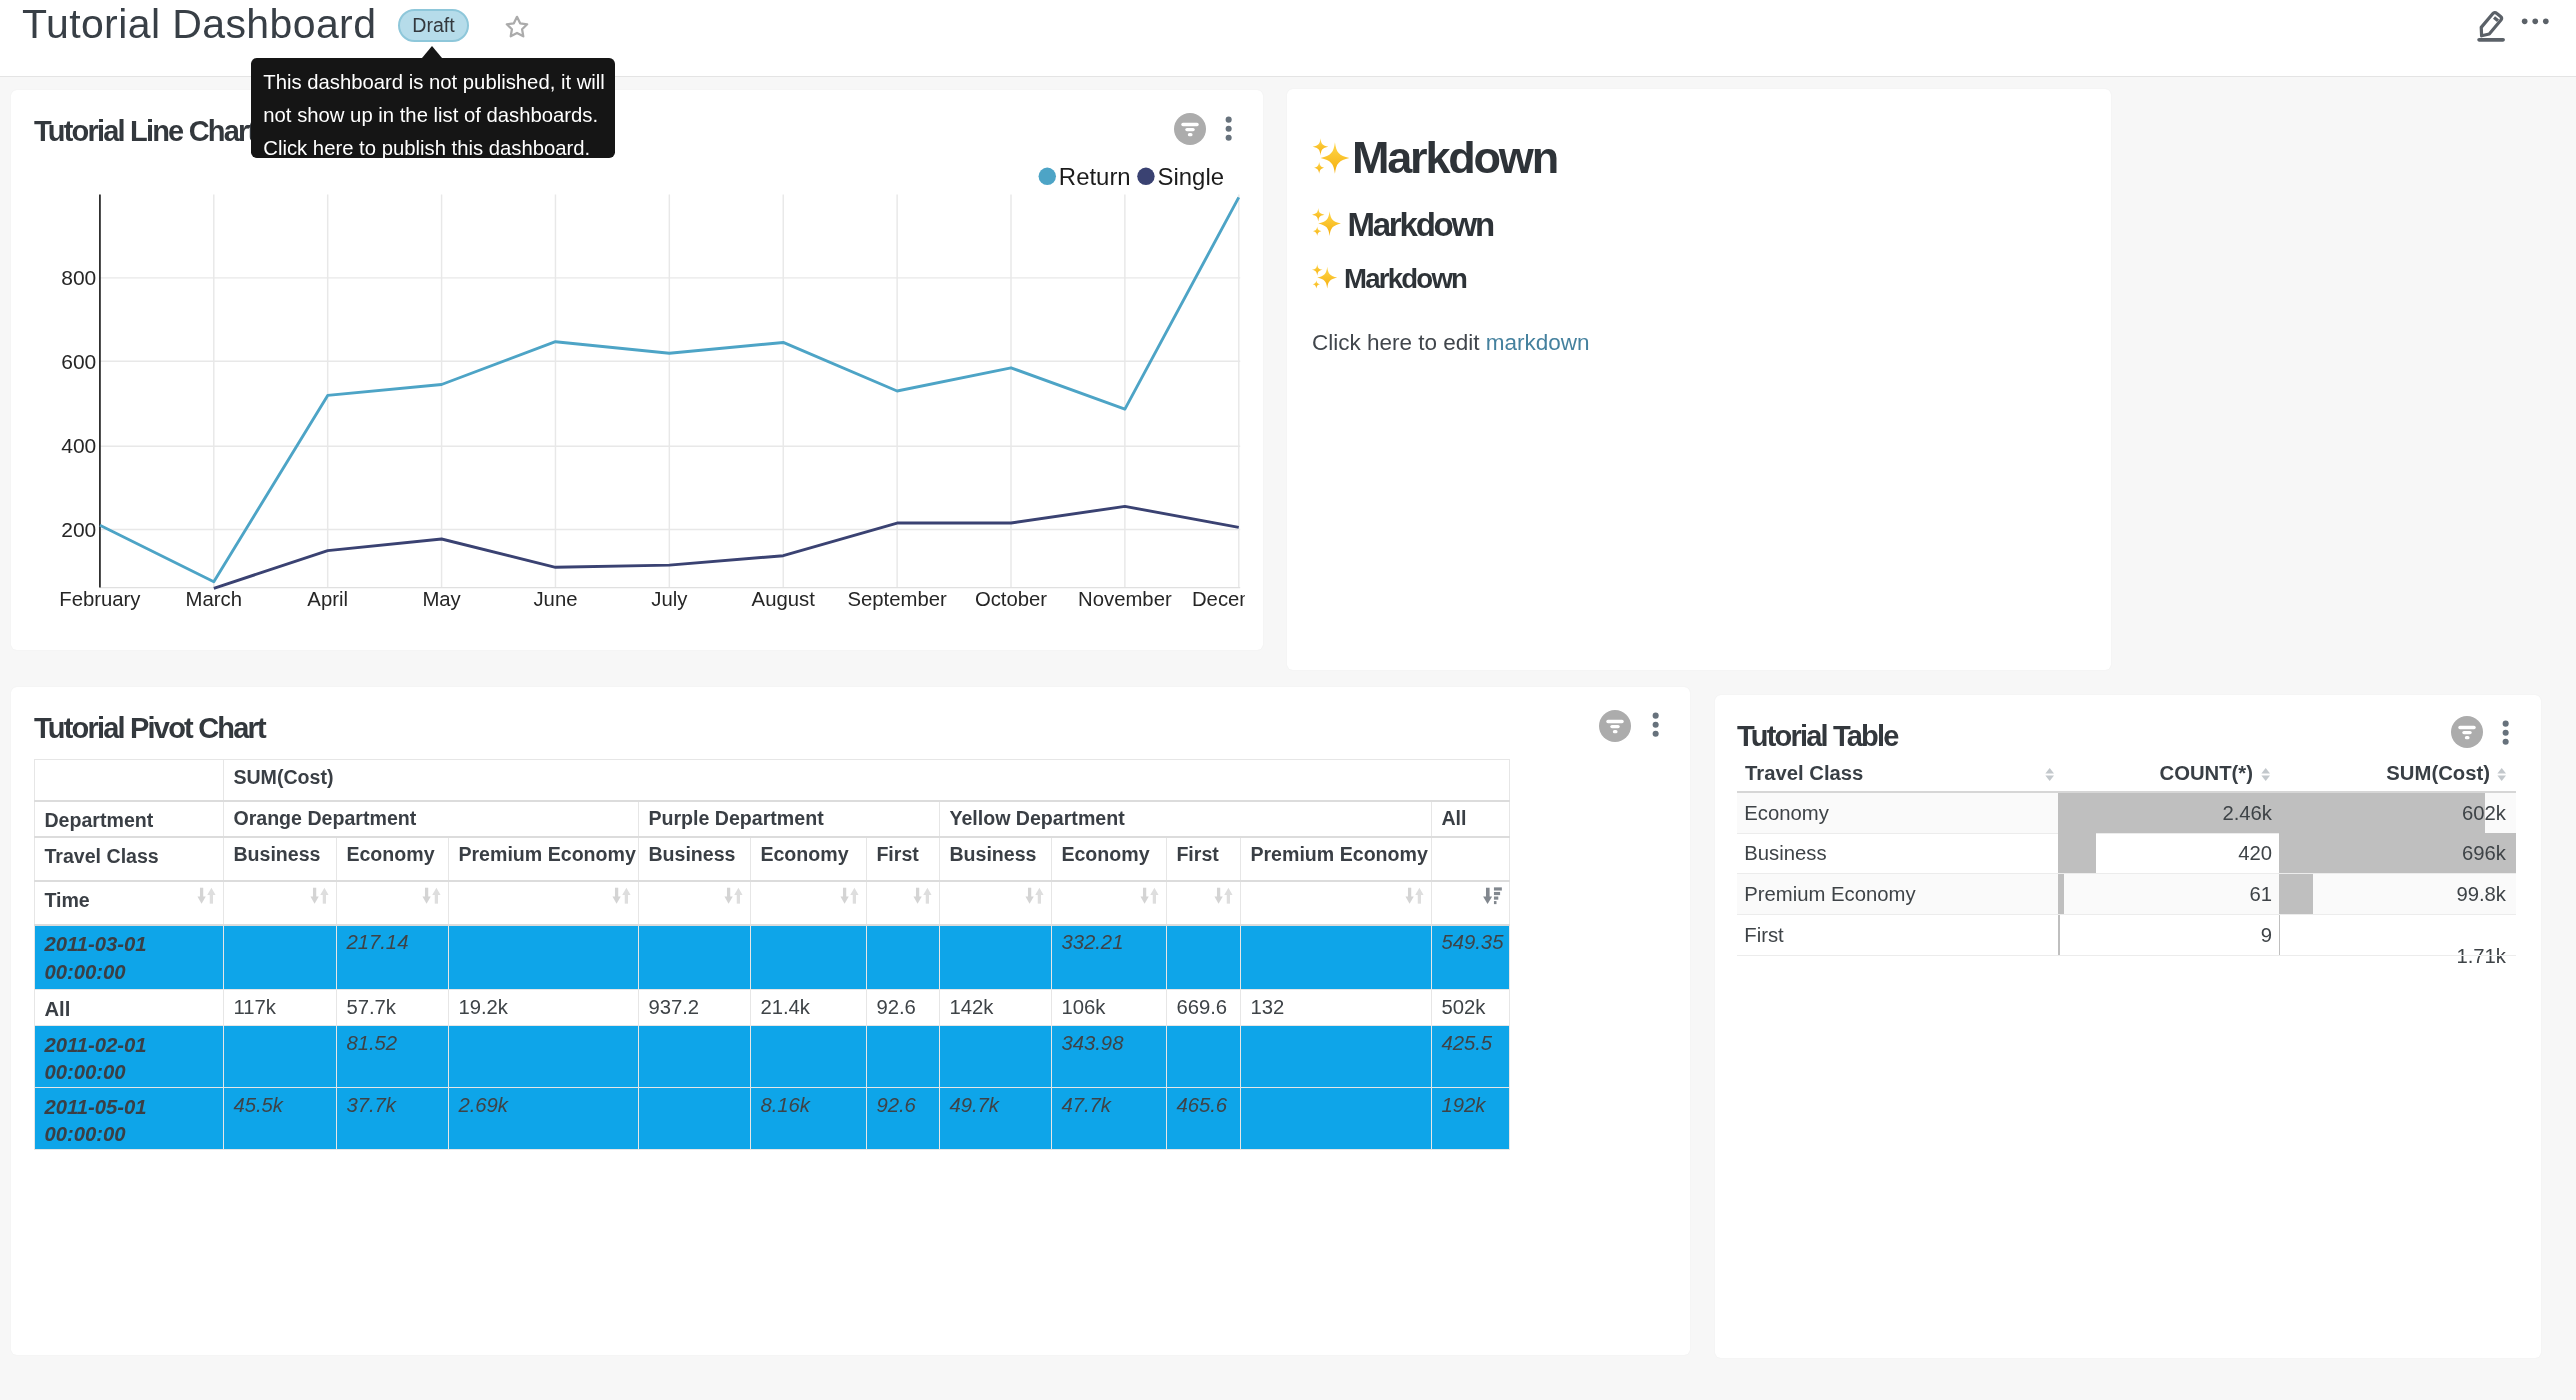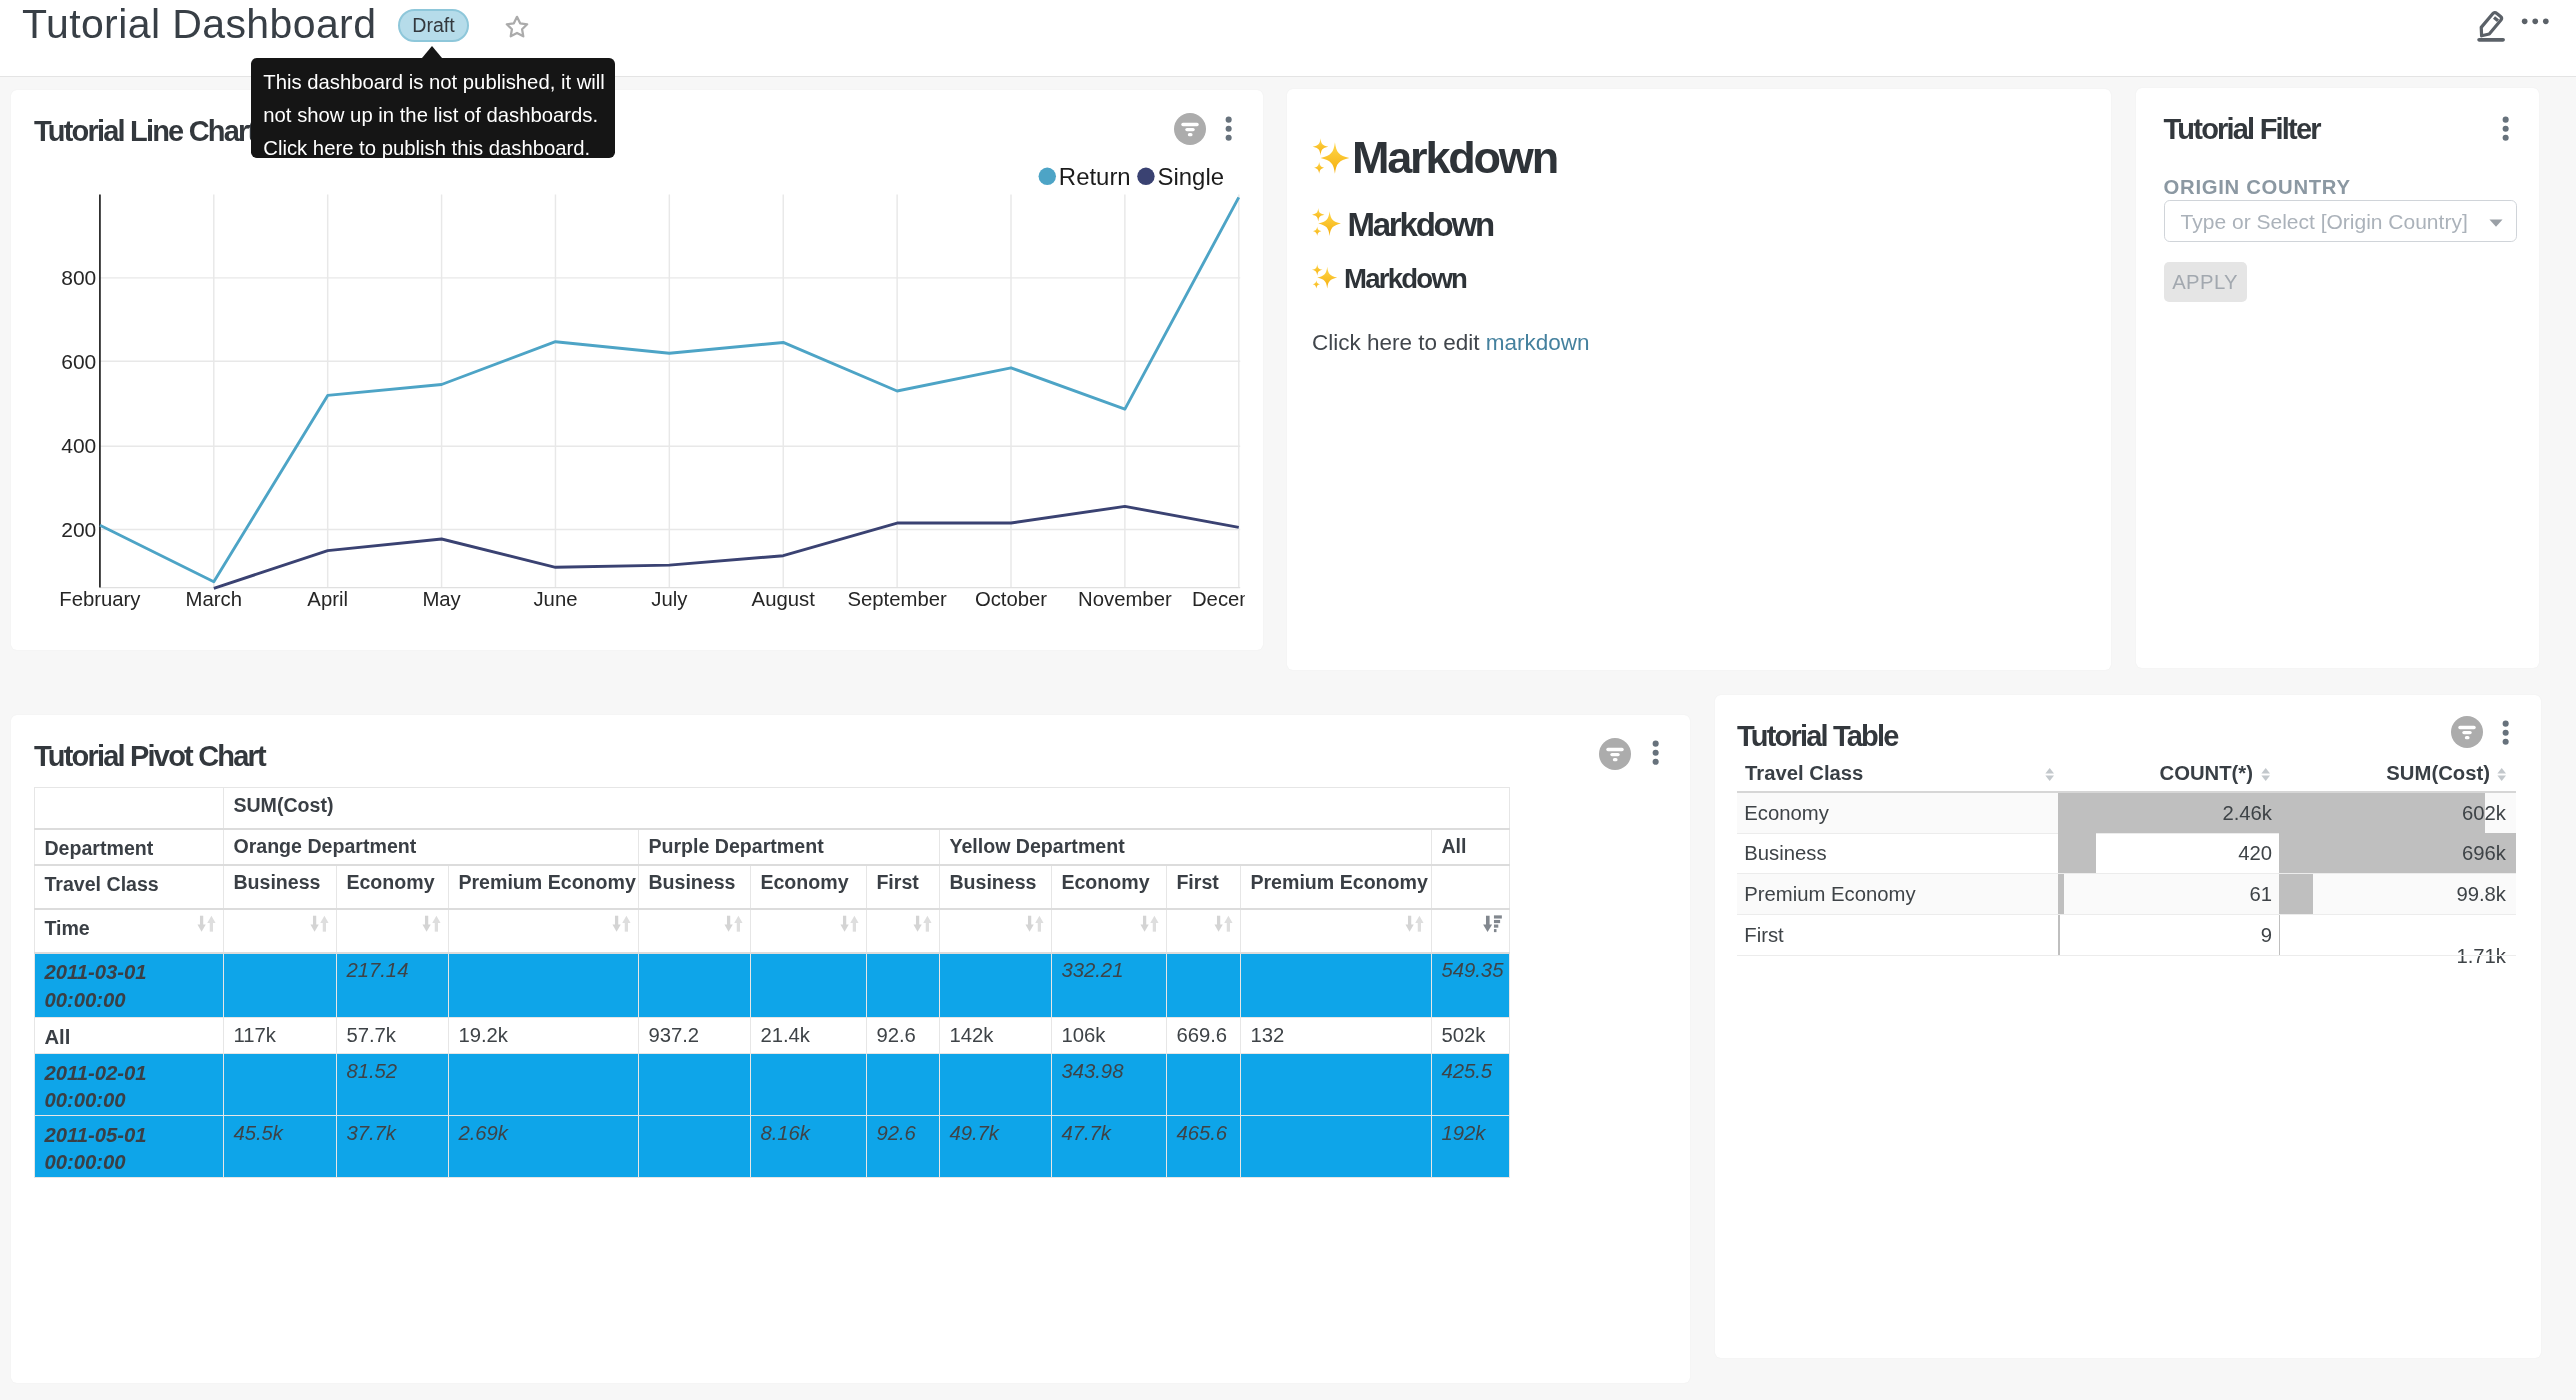--- a/index.html
+++ b/index.html
@@ -131,36 +131,22 @@
         </svg><span>Markdown</span>
     </div>
     <div style="position:absolute;left:23px;top:174px;font-size:27.6px;font-weight:700;color:#2e3338;letter-spacing:-1.8px;">
       <svg width="29" height="29" viewBox="0 0 64 64" style="vertical-align:-3.6px;margin-right:5.1px">
           <use href="#spark"></use>
         </svg><span>Markdown</span>
     </div>
     <div style="position:absolute;left:25px;top:241px;font-size:22.5px;color:#41464c;">Click here to edit <span style="color:#45819e;">markdown</span></div>
   </div>
 
-  <div class="card" id="card-filter" style="left:2136px;top:88px;width:403px;height:580px;">
-    <div class="ctitle" style="left:27.6px;">Tutorial Filter</div>
-    <svg style="position:absolute;left:366px;top:28px" width="7.3" height="25.4" viewBox="0 0 10 35">
-        <use href="#vdots"></use>
-      </svg>
-    <div style="position:absolute;left:27.6px;top:88px;font-size:20.3px;font-weight:600;color:#8b98a2;letter-spacing:0.7px;">ORIGIN COUNTRY</div>
-    <div style="position:absolute;left:27.6px;top:112px;width:353px;height:42px;border:1.5px solid #d0d4d9;border-radius:5.8px;">
-      <div style="position:absolute;left:16px;top:9.4px;font-size:21px;color:#abb2ba;">Type or Select [Origin Country]</div>
-      <svg style="position:absolute;right:11.6px;top:17.4px" width="16" height="10.2" viewBox="0 0 22 14">
-          <path d="M2 2 L11 12 L20 2 Z" fill="#9aa0a6"></path>
-        </svg>
-    </div>
-    <div style="position:absolute;left:27.6px;top:174px;width:83px;height:40px;background:#e5e5e5;border-radius:5.1px;font-size:20.3px;font-weight:400;color:#a2a8af;text-align:center;line-height:40px;letter-spacing:0.4px;">APPLY</div>
-  </div>
-
-  <div class="card" id="card-pivot" style="left:11px;top:715px;width:1679px;height:668px;">
+
+  <div class="card" id="card-pivot" style="left:11px;top:687px;width:1679px;height:668px;">
     <div class="ctitle">Tutorial Pivot Chart</div>
     <svg style="position:absolute;left:1588px;top:22.5px" width="32" height="32" viewBox="0 0 44 44">
         <use href="#fcirc"></use>
       </svg>
     <svg style="position:absolute;left:1641px;top:25.4px" width="7.3" height="25.4" viewBox="0 0 10 35">
         <use href="#vdots"></use>
       </svg>
     <table id="ptable">
       <colgroup>
         <col style="width:189px">

